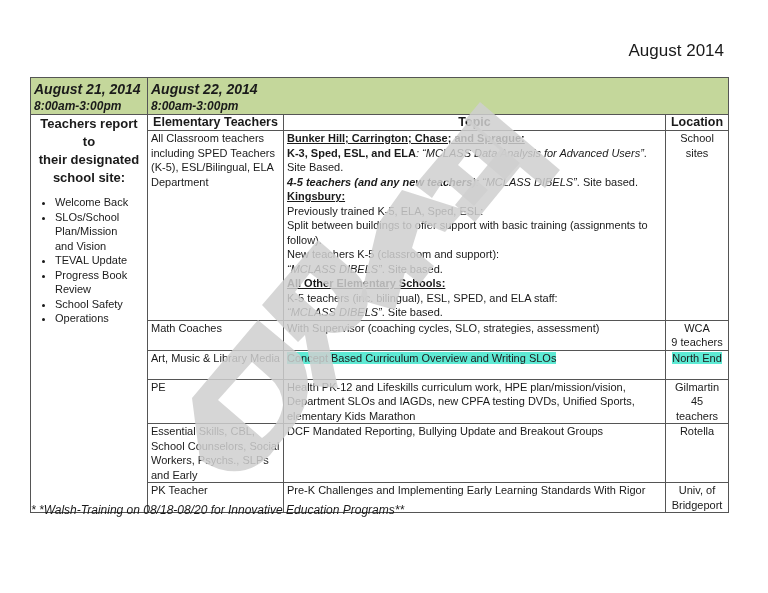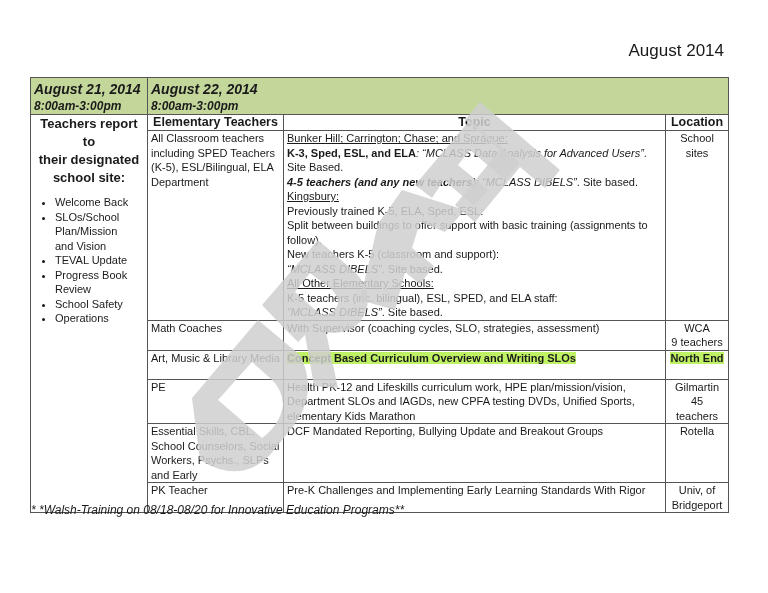--- a/index.html
+++ b/index.html
@@ -25,25 +25,25 @@
   }
   .date-row td { background: #c4d79b; }
   .date-row .date { font-size: 14px; font-weight: bold; font-style: italic; line-height: 18px; display: block; padding-top: 2px; }
   .date-row .time { font-size: 12px; font-weight: bold; font-style: italic; line-height: 16px; display: block; }
   .hdr { font-weight: bold; font-size: 12.5px; text-align: center; line-height: 15px; }
   .col1 { font-size: 11px; }
   .col1 .lead { font-weight: bold; font-size: 13px; text-align: center; line-height: 18px; display: block; }
   .col1 ul { margin: 8px; padding-left: 14px; list-style: disc; }
   .col1 li { line-height: 14.5px; font-size: 11px; }
   .loc { text-align: center; }
-  .u { text-decoration: underline; font-weight: normal; }
+  .u { text-decoration: underline; font-weight: bold; }
   .b { font-weight: bold; }
   .bi { font-weight: bold; font-style: italic; }
   .i { font-style: italic; }
-  .hl { background: #bef264; font-weight: bold; }
+  .hl { background: #5eead4; }
   .footnote {
     position: absolute; left: 31px; top: 503px;
     font-size: 12px; font-style: italic;
   }
   .watermark {
     position: absolute; left: 0; top: 0; width: 768px; height: 593px;
     pointer-events: none;
   }
   .line { display: block; }
 </style>

